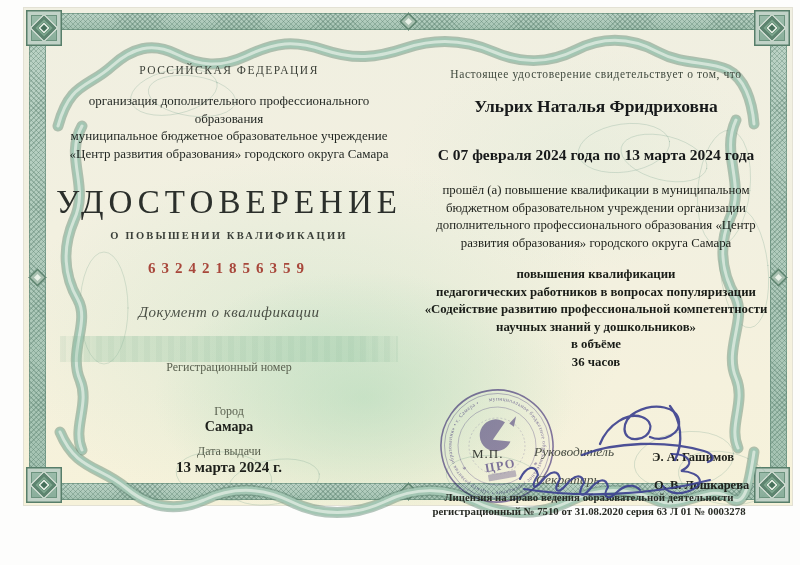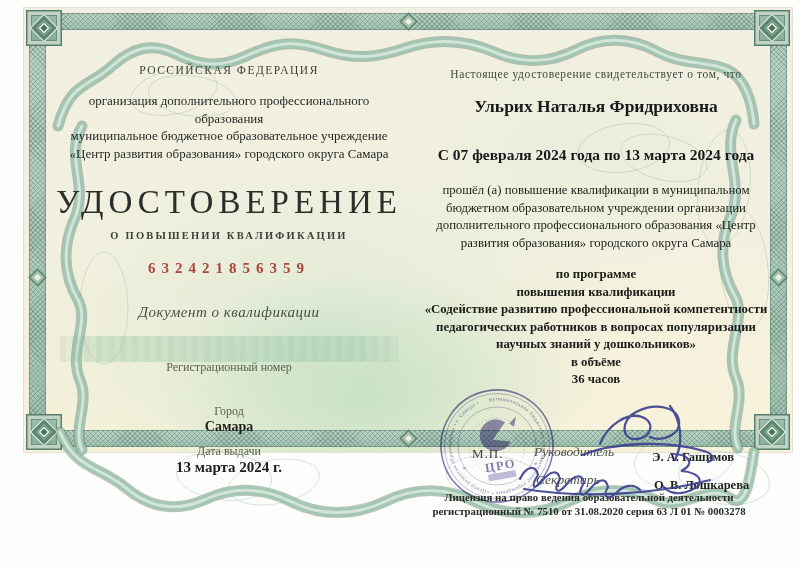--- a/index.html
+++ b/index.html
@@ -2,21 +2,21 @@
 <html><head>
 <meta charset="utf-8">
 <style>
   html,body{margin:0;padding:0;}
   .page{
     position:relative; width:800px; height:565px; overflow:hidden;
     background:#fdfdfc;
     font-family:"Liberation Serif", serif;
   }
   .cert{
-    position:absolute; left:24px; top:8px; width:768px; height:444px;
+    position:absolute; left:24px; top:8px; width:768px; height:497px;
     background:
       radial-gradient(ellipse 300px 180px at 340px 390px, rgba(168,214,180,.50), rgba(168,214,180,0) 70%),
       radial-gradient(ellipse 430px 250px at 290px 330px, rgba(190,224,198,.40), rgba(190,224,198,0) 72%),
       radial-gradient(ellipse 260px 160px at 560px 150px, rgba(205,230,210,.22), rgba(205,230,210,0) 70%),
       linear-gradient(180deg,#f0efe1 0%,#f2f0e0 45%,#f5f1dd 75%,#f6f2da 100%);
     box-shadow:0 0 0 1px #e3e1d4;
   }
   
   .band{
     position:absolute;
@@ -159,24 +159,23 @@
     <div class="t lcol field-label city-label">Город</div>
     <div class="t lcol field-value city-value">Самара</div>
     <div class="t lcol field-label date-label">Дата выдачи</div>
     <div class="t lcol field-value date-value">13 марта 2024 г.</div>
 
     <div class="t rcol intro">Настоящее удостоверение свидетельствует о том, что</div>
     <div class="t rcol recipient">Ульрих Наталья Фридриховна</div>
     <div class="t rcol period">С 07 февраля 2024 года по 13 марта 2024 года</div>
     <div class="t rcol body-par">прошёл (а) повышение квалификации в муниципальном бюджетном образовательном учреждении организации дополнительного профессионального образования «Центр развития образования» городского округа Самара</div>
     <div class="t rcol program">
-      <div>по программе</div>
       <div>повышения квалификации</div>
+      <div>педагогических работников в вопросах популяризации</div>
       <div>«Содействие развитию профессиональной компетентности</div>
-      <div>педагогических работников в вопросах популяризации</div>
       <div>научных знаний у дошкольников»</div>
       <div>в объёме</div>
       <div>36 часов</div>
     </div>
 
     <div class="stamp">
       <svg viewBox="0 0 120 120" width="120" height="120">
         <g transform="rotate(-10 60 60)" fill="none" stroke="#6e5fa6" opacity=".82">
           <circle cx="60" cy="60" r="56" stroke-width="1.6"></circle>
           <circle cx="60" cy="60" r="52.5" stroke-width=".7" opacity=".7"></circle>

